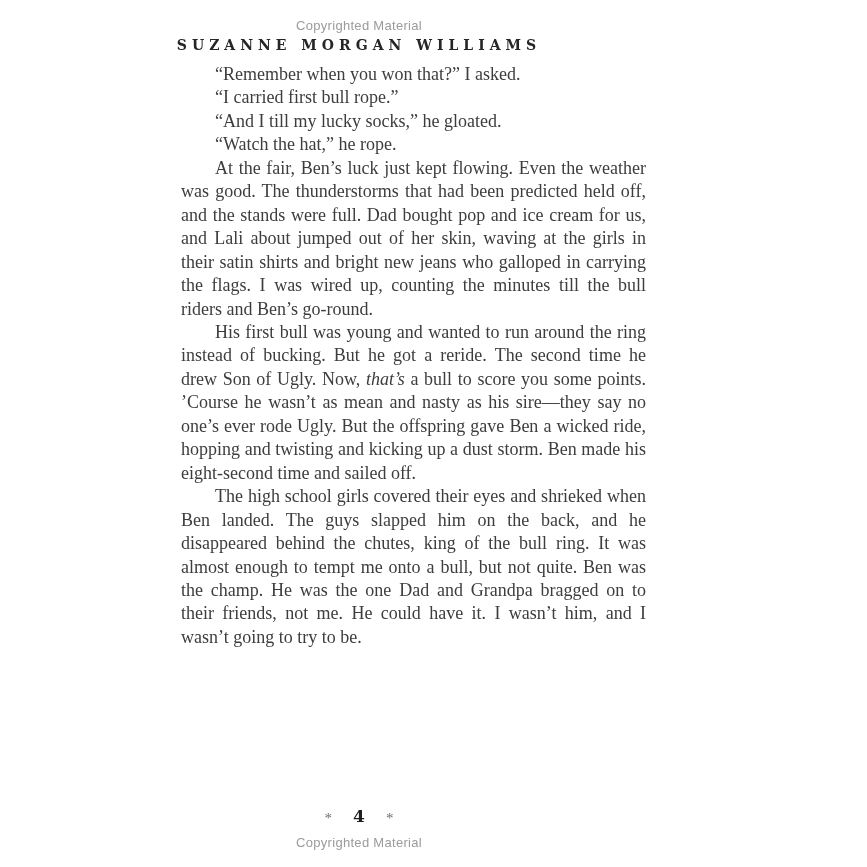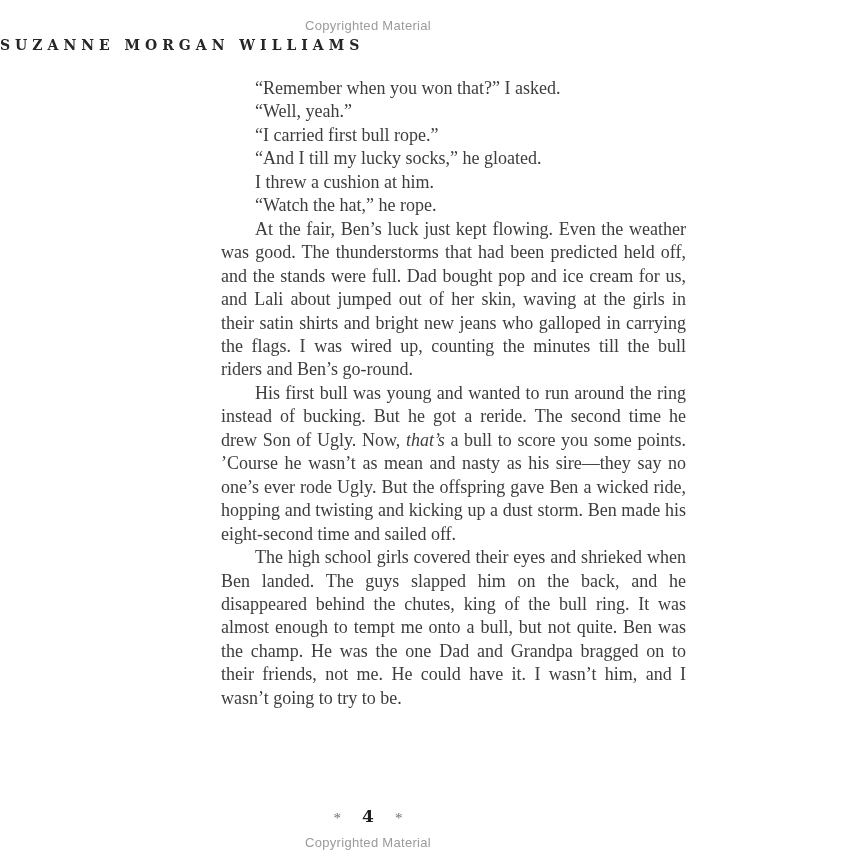--- a/index.html
+++ b/index.html
@@ -9,48 +9,47 @@
     --header-text:#262626;
     --ornament-color:#6e6e6e;
   }
   html,body{margin:0;padding:0;background:#fff;}
   .page{
     position:relative;
     width:718px;height:867px;
     background:var(--page-bg);
     overflow:hidden;
     font-family:"Liberation Serif","DejaVu Serif",serif;
-    padding-left:18px;
   }
   .notice{
     position:absolute;left:0;width:100%;
     text-align:center;
     font-family:"Liberation Sans","DejaVu Sans",sans-serif;
     font-size:13px;
     letter-spacing:0.3px;
     color:var(--notice-text);
   }
   .notice-top{top:18px;}
   .notice-bottom{top:835px;}
   .running-header{
     position:absolute;left:0;top:37px;width:100%;
+    text-align:center;
     font-family:"DejaVu Serif","Liberation Serif",serif;
     font-weight:bold;
     font-size:14px;
     letter-spacing:5px;
     color:var(--header-text);
   }
   .body-text{
     position:absolute;
-    left:181px;top:77px;width:465px;
+    left:181px;top:63px;width:465px;
     font-size:18px;
     line-height:23.45px;
     color:var(--body-text);
     text-align:justify;
-    margin-left:40px;
   }
   .body-text p{
     margin:0;
     text-indent:34px;
   }
   .body-text em{font-style:italic;}
   .page-footer{
     position:absolute;left:0;top:806px;width:100%;
     text-align:center;
   }
@@ -72,24 +71,22 @@
 </head>
 <body>
 
 <div class="page">
   <div class="notice notice-top">Copyrighted Material</div>
 
   <div class="running-header">SUZANNE MORGAN WILLIAMS</div>
 
   <div class="body-text" id="body-text">
       <p><span>“Remember when you won that?” I asked.</span></p>
-      <p><span>“Well, yeah.”</span></p>
       <p><span>“I carried first bull rope.”</span></p>
       <p><span>“And I till my lucky socks,” he gloated.</span></p>
-      <p><span>I threw a cushion at him.</span></p>
       <p><span>“Watch the hat,” he rope.</span></p>
       <p><span>At the fair, Ben’s luck just kept flowing. Even the weather was good. The thunderstorms that had been predicted held off, and the stands were full. Dad bought pop and ice cream for us, and Lali about jumped out of her skin, waving at the girls in their satin shirts and bright new jeans who galloped in carrying the flags. I was wired up, counting the minutes till the bull riders and Ben’s go-round.</span></p>
       <p><span>His first bull was young and wanted to run around the ring instead of bucking. But he got a reride. The second time he drew Son of Ugly. Now, </span><em>that’s</em><span> a bull to score you some points. ’Course he wasn’t as mean and nasty as his sire—they say no one’s ever rode Ugly. But the offspring gave Ben a wicked ride, hopping and twisting and kicking up a dust storm. Ben made his eight-second time and sailed off.</span></p>
       <p><span>The high school girls covered their eyes and shrieked when Ben landed. The guys slapped him on the back, and he disappeared behind the chutes, king of the bull ring. It was almost enough to tempt me onto a bull, but not quite. Ben was the champ. He was the one Dad and Grandpa bragged on to their friends, not me. He could have it. I wasn’t him, and I wasn’t going to try to be.</span></p>
     </div>
 
   <div class="page-footer">
     <span class="footer-ornament">*</span>
     <span class="footer-pagenum">4</span>
     <span class="footer-ornament">*</span>

